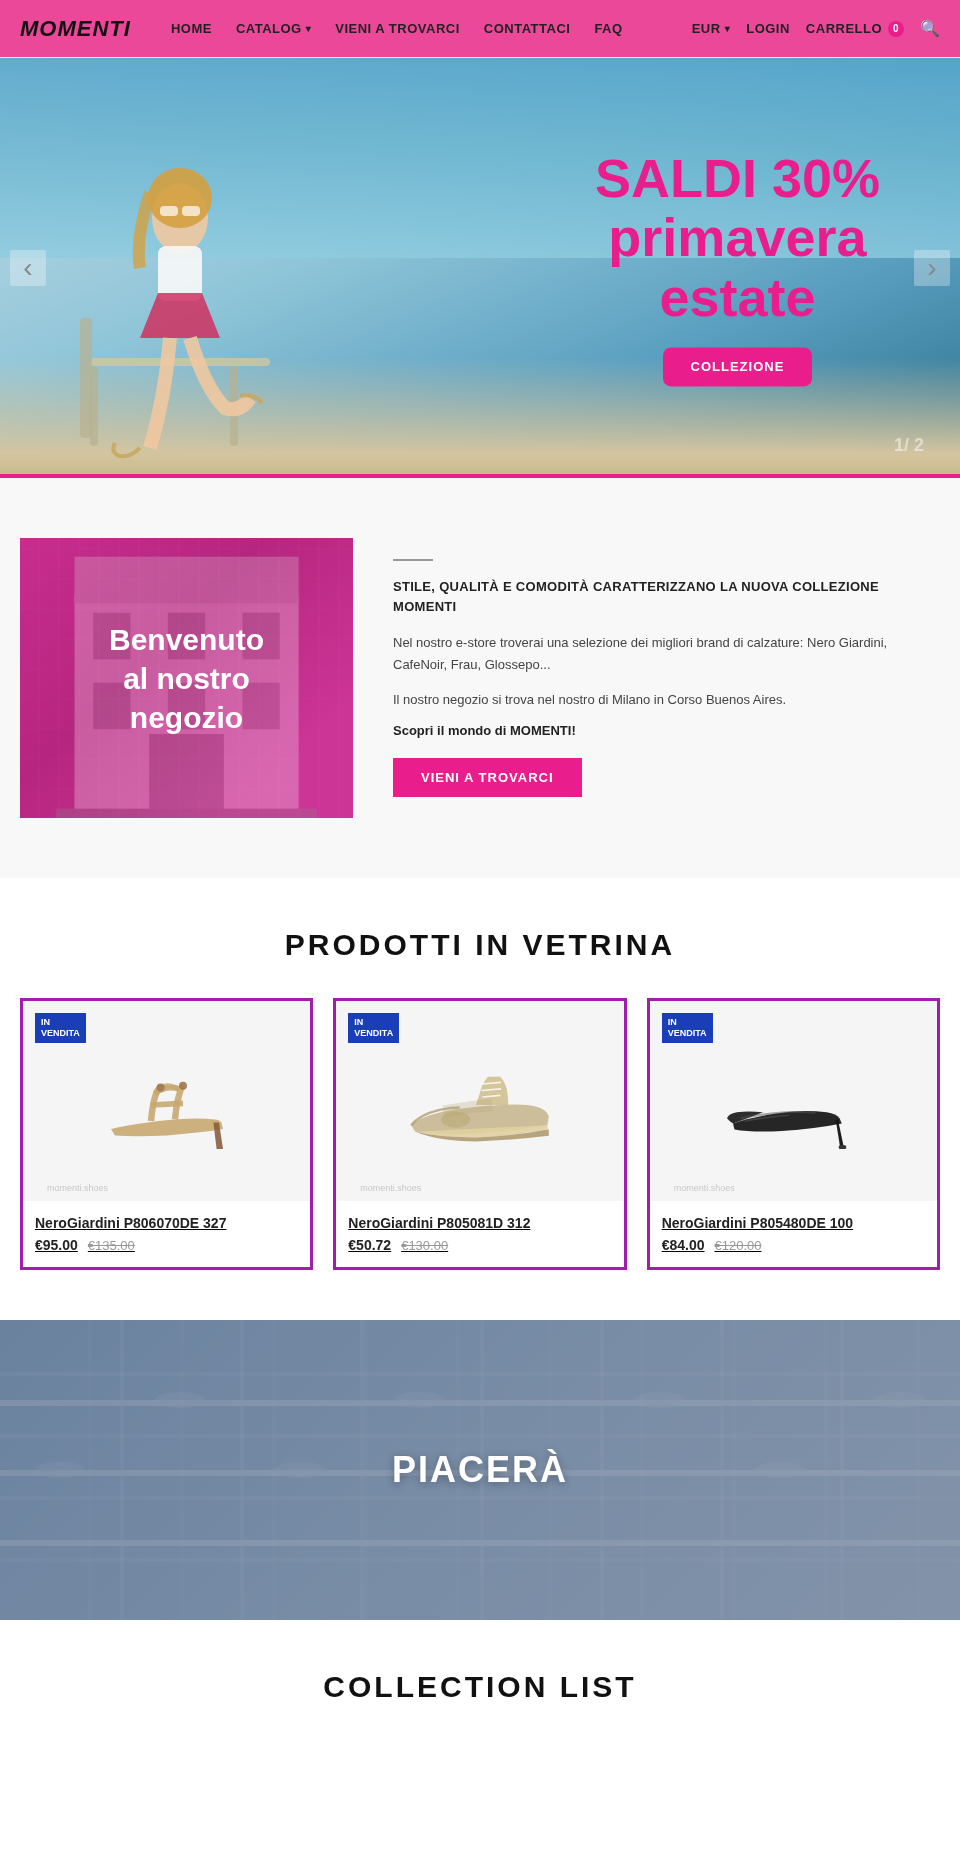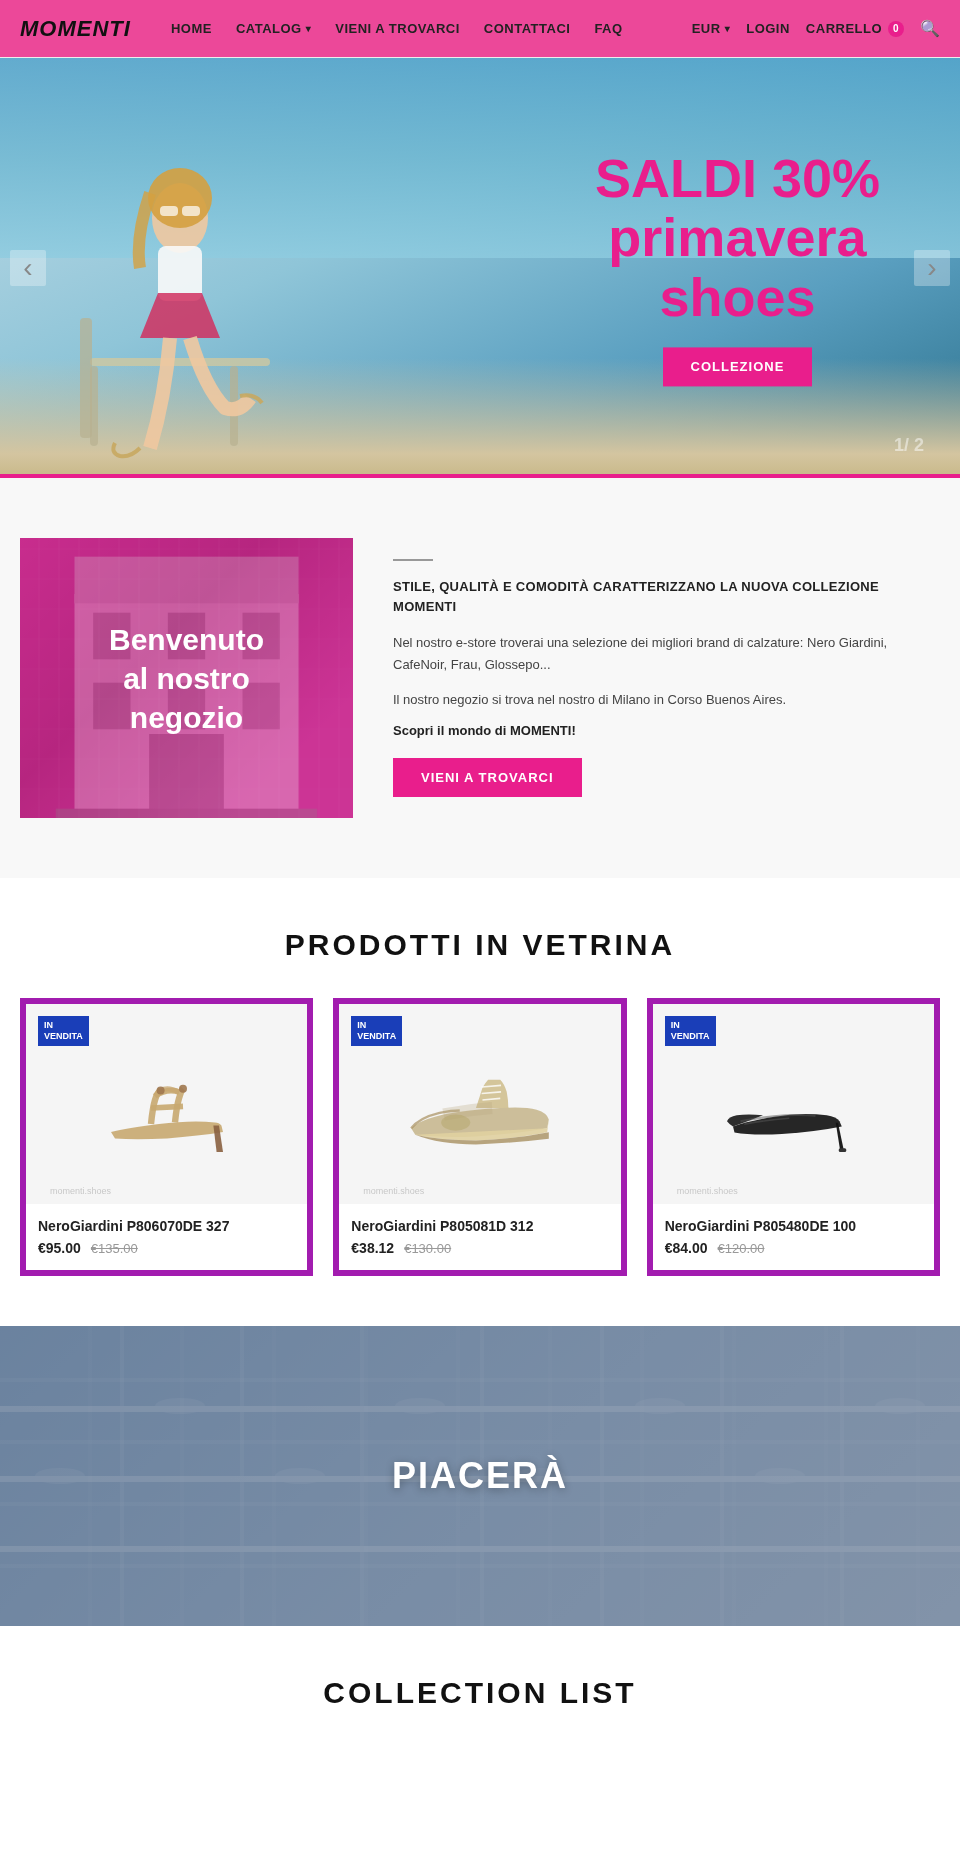--- a/index.html
+++ b/index.html
@@ -128,20 +128,21 @@
       display: inline-block;
       background: #e91e8c;
       color: #fff;
       font-size: 13px;
       font-weight: 700;
       letter-spacing: 1px;
       padding: 12px 28px;
       cursor: pointer;
       margin-top: 20px;
       text-transform: uppercase;
+      border-radius: 8px;
     }
     .hero-nav-left, .hero-nav-right {
       position: absolute;
       top: 50%;
       transform: translateY(-50%);
       font-size: 28px;
       color: #888;
       cursor: pointer;
       z-index: 5;
       background: rgba(255,255,255,0.3);
@@ -283,23 +284,24 @@
       margin-bottom: 36px;
       text-transform: uppercase;
     }
     .products-grid {
       display: grid;
       grid-template-columns: repeat(3, 1fr);
       gap: 20px;
     }
     .product-card {
       background: #fff;
-      border: 6px solid #a21caf;
+      border: 3px solid #a21caf;
       cursor: pointer;
       position: relative;
+      text-decoration: underline;
     }
     .product-image {
       width: 100%;
       height: 200px;
       background: #f5f5f5;
       position: relative;
       display: flex;
       align-items: center;
       justify-content: center;
       overflow: hidden;
@@ -487,21 +489,21 @@
 
       <path d="M90 330 Q80 340 70 338 Q60 335 65 325" stroke="#c8a860" stroke-width="4" fill="none" opacity="0.9"></path>
       <path d="M190 278 Q205 275 212 285" stroke="#c8a860" stroke-width="4" fill="none" opacity="0.9"></path>
     </svg>
   </div>
 
   <div class="hero-text">
     <div class="hero-title">
       <div>SALDI 30%</div>
       <div>primavera</div>
-      <div>shoes</div>
+      <div>estate</div>
     </div>
     <div class="hero-btn">COLLEZIONE</div>
   </div>
 
   <div class="hero-nav-left">‹</div>
   <div class="hero-nav-right">›</div>
 
   <div class="hero-counter">
     <span>1</span><span>/ 2</span>
   </div>
@@ -596,21 +598,21 @@
 
           <path d="M60 78 Q90 72 120 70" stroke="#b8a880" stroke-width="15" fill="none" opacity="0.3"></path>
 
           <ellipse cx="75" cy="88" rx="18" ry="10" fill="#b0a060" opacity="0.4"></ellipse>
         </svg>
         <div class="watermark">momenti.shoes</div>
       </div>
       <div class="product-info">
         <div class="product-name">NeroGiardini P805081D 312</div>
         <div class="product-prices">
-          <span class="price-current">€38.12</span>
+          <span class="price-current">€50.72</span>
           <span class="price-original">€130.00</span>
         </div>
       </div>
     </div>
 
     <div class="product-card">
       <div class="product-image">
         <div class="in-vendita-badge">IN<br>VENDITA</div>
         <svg class="shoe-pump" viewBox="0 0 200 130" xmlns="http://www.w3.org/2000/svg">
 

